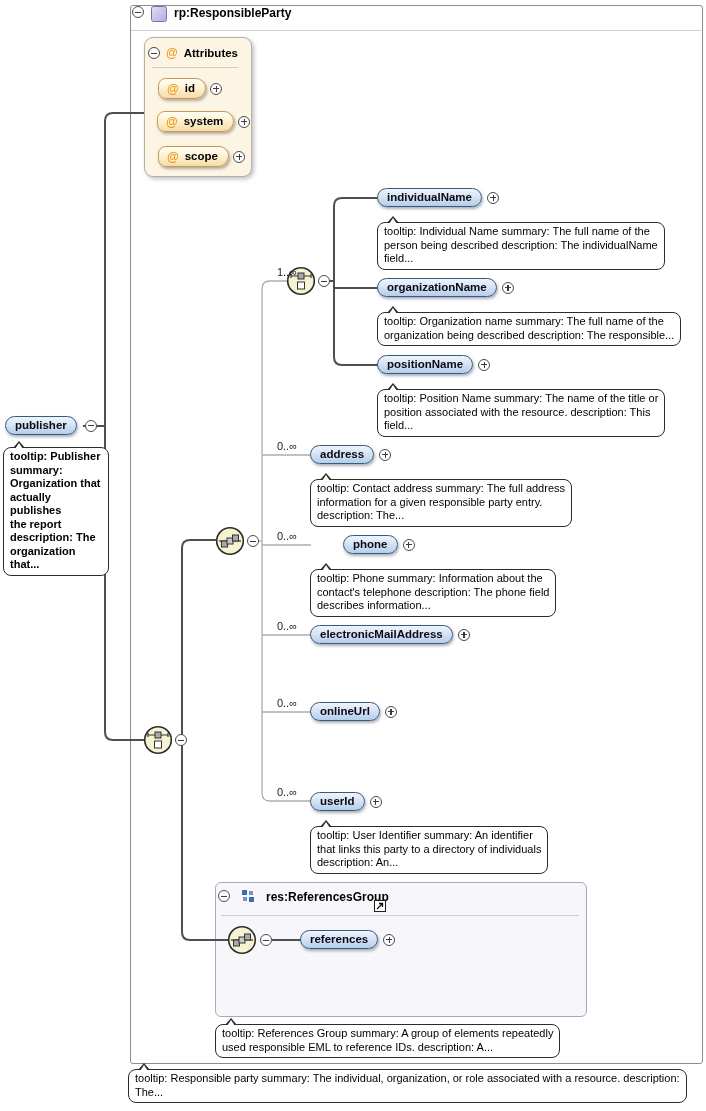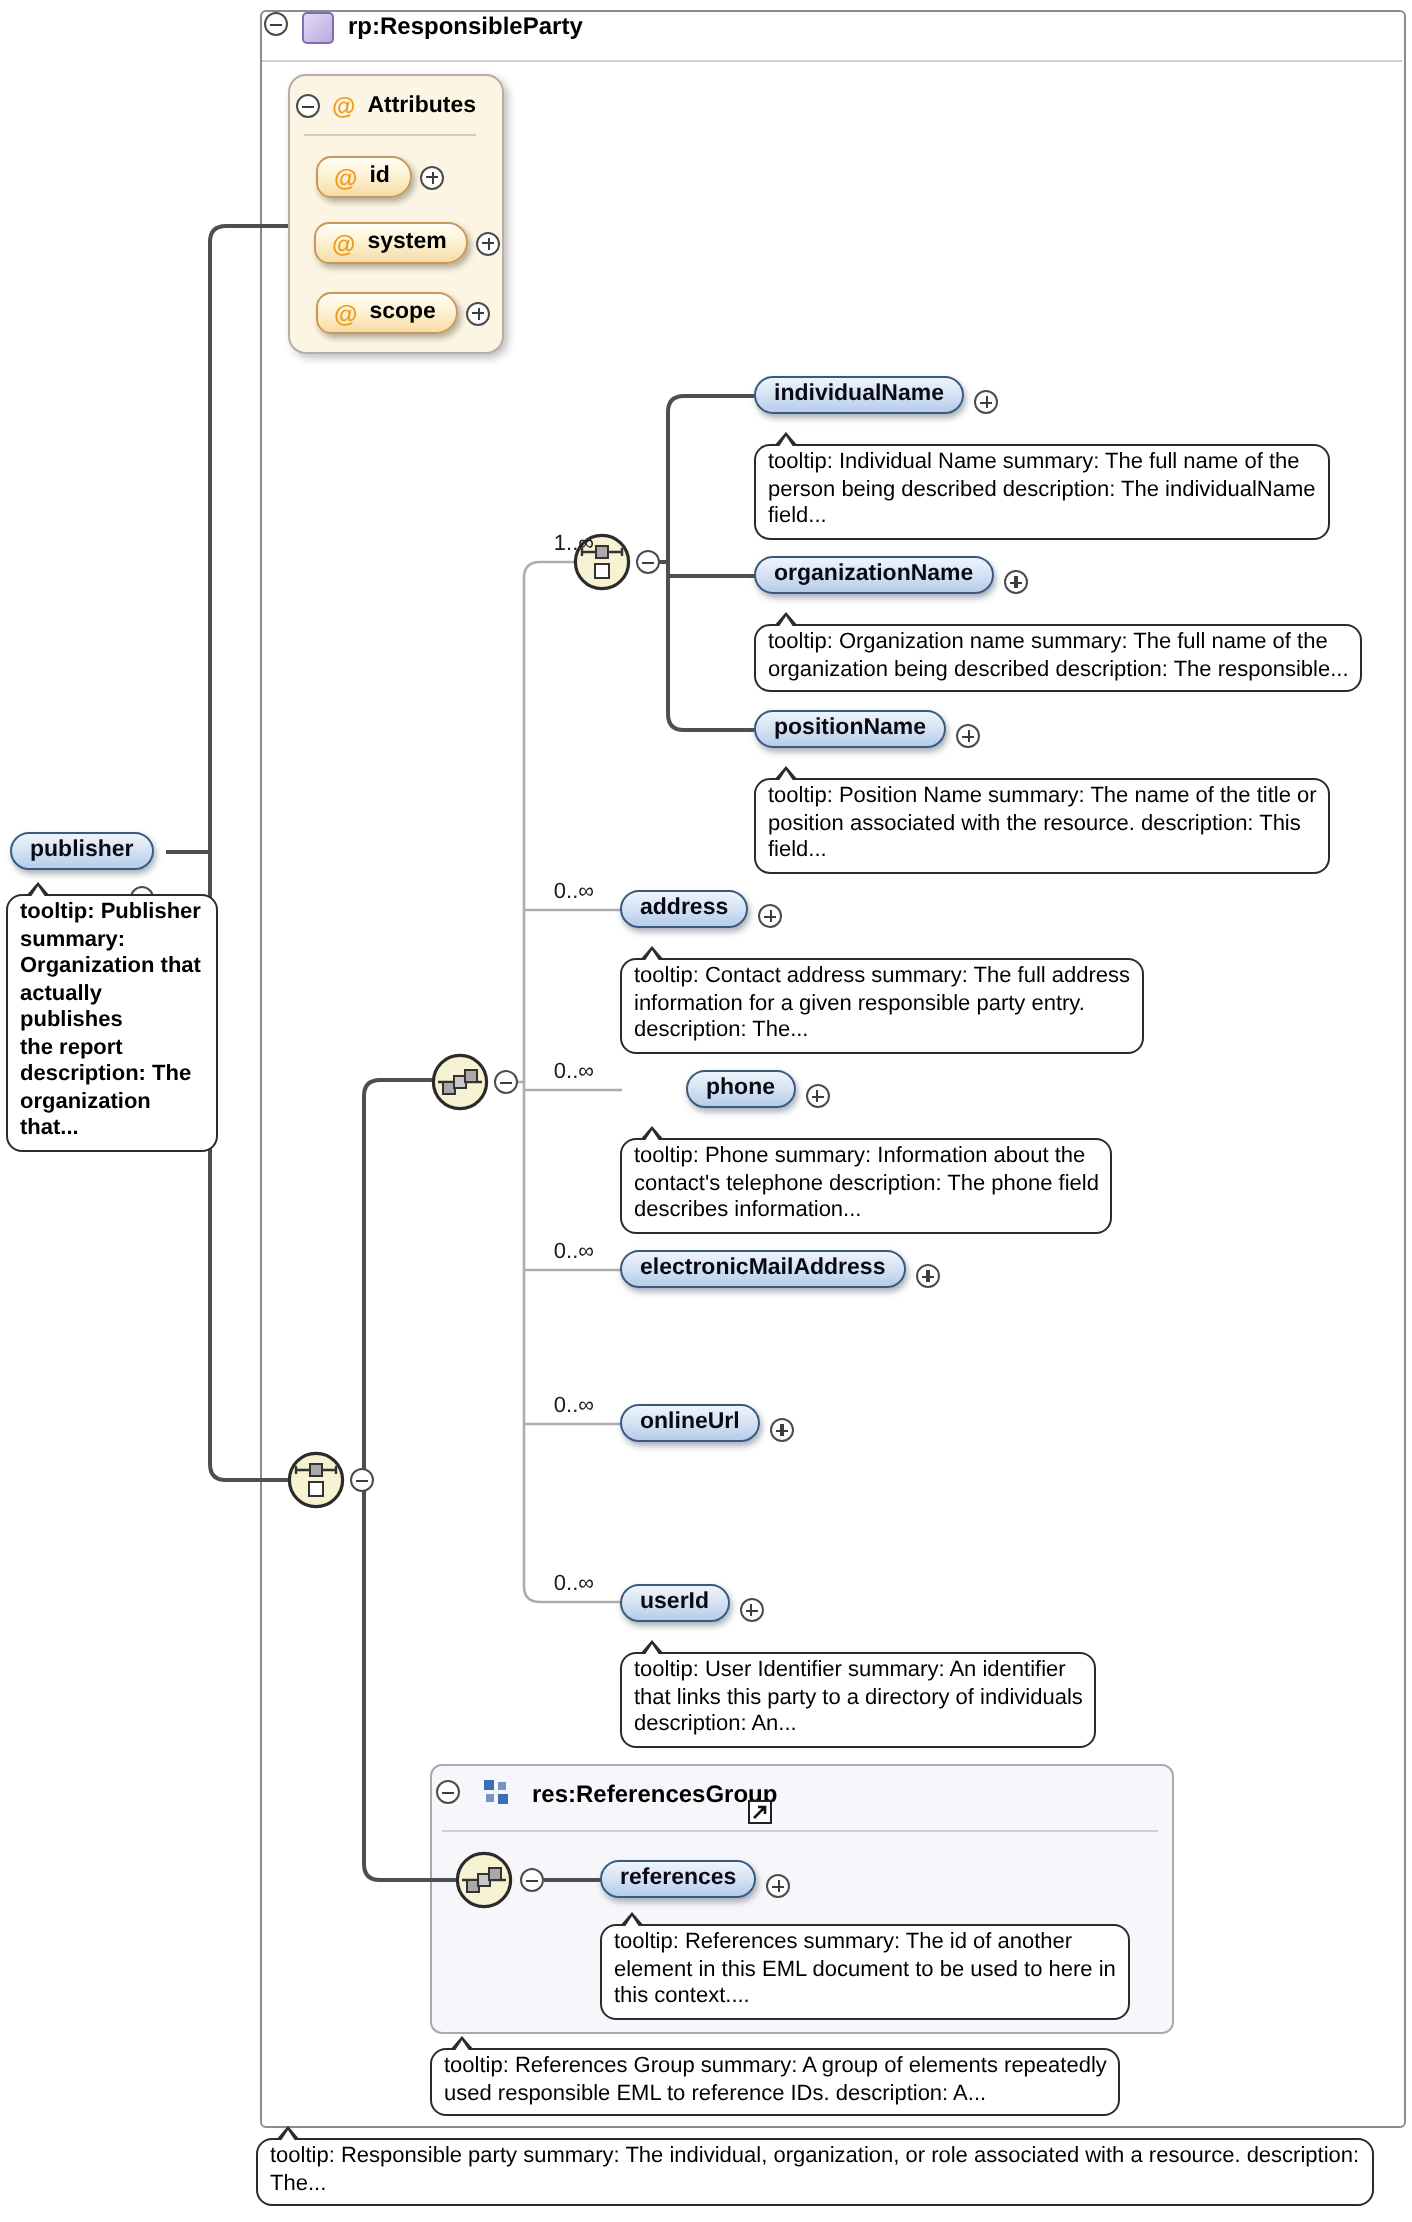--- a/index.html
+++ b/index.html
@@ -38,21 +38,21 @@
   .group-icon{width:12px;height:12px;flex:none;position:relative;}
   .group-icon i{position:absolute;background:#3c6eb4;}
   .group-icon i:nth-child(1){left:0;top:0;width:5px;height:5px;}
   .group-icon i:nth-child(2){left:7px;top:1px;width:4px;height:4px;background:#6f95cc;}
   .group-icon i:nth-child(3){left:1px;top:7px;width:4px;height:4px;background:#6f95cc;}
   .group-icon i:nth-child(4){left:7px;top:7px;width:5px;height:5px;}
   .link-icon{position:absolute;width:12px;height:12px;background:#fff;border:1px solid #222;box-sizing:border-box;}
   .link-icon svg{display:block;}
 
   
-  .el-row{position:absolute;display:flex;align-items:flex-end;gap:5px;}
+  .el-row{position:absolute;display:flex;align-items:center;gap:5px;}
   .pill{height:19px;line-height:17px;padding:0 9px;border:1.5px solid #3a5a7c;border-radius:10px;
         background:linear-gradient(to bottom,#eef4fc 0%,#d7e4f4 45%,#b5cdea 100%);
         font-size:11.5px;font-weight:bold;color:#0a0a14;white-space:nowrap;box-sizing:border-box;
         box-shadow:1px 2px 3px rgba(100,110,130,0.55);}
   .attr-row{position:absolute;display:flex;align-items:center;gap:4px;}
   .attr-pill{height:21px;line-height:19px;padding:0 10px 0 8px;display:flex;align-items:center;gap:6px;
         border:1px solid #c89858;border-radius:9px 12px 13px 9px;
         background:linear-gradient(to bottom,#fffef6 0%,#fdf2d4 45%,#f6dca6 100%);
         font-size:11.5px;font-weight:bold;color:#000;white-space:nowrap;box-sizing:border-box;
         box-shadow:1.5px 2px 3px rgba(0,0,0,0.3);}
@@ -129,21 +129,21 @@
     <span class="toggle plus"></span>
   </div>
   <div class="attr-row" style="left:158px;top:146px;">
     <span class="attr-pill">
         <span class="at">@</span>
         <span>scope</span>
       </span>
     <span class="toggle plus"></span>
   </div>
 
-  <div class="el-row" style="left:5px;top:416px;gap:8px;flex-direction:column;">
+  <div class="el-row" style="left:5px;top:416px;gap:8px;">
     <span class="pill">publisher</span>
     <span class="toggle"></span>
   </div>
   <div class="tip narrow" style="left:3px;top:447px;">tooltip: Publisher
 summary:
 Organization that
 actually publishes
 the report
 description: The
 organization
@@ -261,23 +261,20 @@
   <span class="link-icon" style="left:374px;top:900px;">
     <svg width="10" height="10" viewBox="0 0 10 10">
         <path d="M2 8 L7 3 M4 2.5 H7.5 V6" stroke="#111" stroke-width="1.3" fill="none"></path>
       </svg>
   </span>
 
   <div class="el-row" style="left:300px;top:930px;">
     <span class="pill">references</span>
     <span class="toggle plus"></span>
   </div>
-  <div class="tip" style="left:300px;top:962px;">tooltip: References summary: The id of another
-element in this EML document to be used to here in
-this context....</div>
 
   <div class="tip" style="left:215px;top:1024px;">tooltip: References Group summary: A group of elements repeatedly
 used responsible EML to reference IDs. description: A...</div>
 
   <div class="tip" style="left:128px;top:1069px;">tooltip: Responsible party summary: The individual, organization, or role associated with a resource. description:
 The...</div>
 
 </div>
 
 </body></html>

